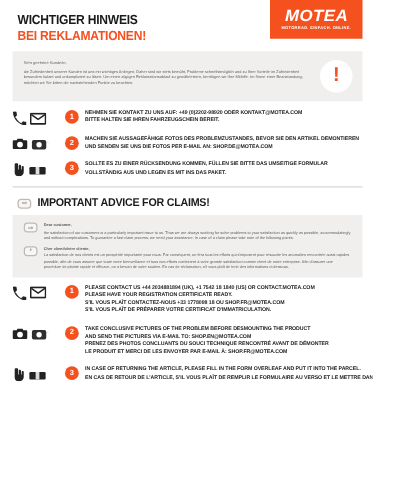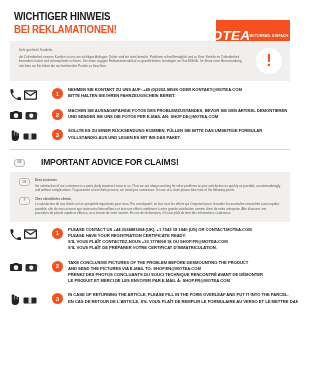--- a/index.html
+++ b/index.html
@@ -17,23 +17,23 @@
     font-size:10.5px;font-weight:bold;color:#1a1a1a;
     letter-spacing:-0.2px;line-height:12px;
     font-stretch:condensed;transform:scaleX(0.92);transform-origin:left center;
   }
   .title-sub{
     font-size:10.5px;font-weight:bold;color:#f4511e;
     letter-spacing:-0.2px;line-height:12px;margin-top:1px;
     transform:scaleX(0.92);transform-origin:left center;
   }
   .logo{
-    position:absolute;right:8px;top:20px;
+    position:absolute;right:8px;top:0;
     width:74px;height:31px;background:#f4511e;
-    display:flex;flex-direction:row;align-items:center;justify-content:center;
+    display:flex;flex-direction:column;align-items:center;justify-content:center;
   }
   .logo-word{
     color:#fff;font-size:13px;font-weight:bold;letter-spacing:0.3px;
     line-height:13px;font-style:italic;
     transform:scaleX(1.04);
   }
   .logo-tag{
     color:#fff;font-size:3.2px;font-weight:bold;letter-spacing:0.25px;
     line-height:5px;margin-top:1px;white-space:nowrap;
   }
@@ -80,21 +80,21 @@
     transform:scaleX(0.97);transform-origin:left center;
     white-space:nowrap;
   }
   .row-text div.fr{color:#232323;}
 
   
   .divider{border:0;border-top:1px solid #d9d7d4;margin:2px 8px 0 10px;}
 
   
   .head2{margin:7px 8px 0 14px;}
-  .head2 .line{display:flex;align-items:center;gap:16px;margin-bottom:1px;}
+  .head2 .line{display:flex;align-items:center;gap:5px;margin-bottom:1px;}
   .flag{
     width:9px;height:6px;border-radius:3px;
     border:0.5px solid #bdbab6;background:#f7f6f5;
     display:flex;align-items:center;justify-content:center;
     font-size:2.6px;color:#8a8783;font-weight:bold;flex:0 0 auto;
   }
   .head2 .txt{
     font-size:9px;font-weight:bold;color:#1a1a1a;
     line-height:11px;letter-spacing:-0.2px;
     transform:scaleX(0.95);transform-origin:left center;

